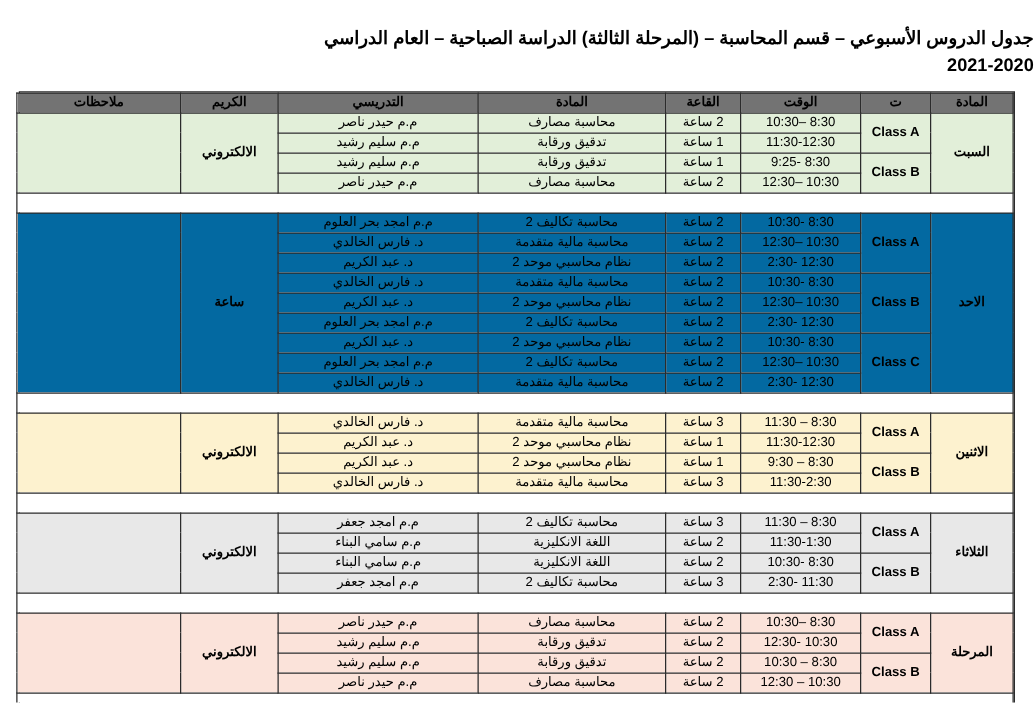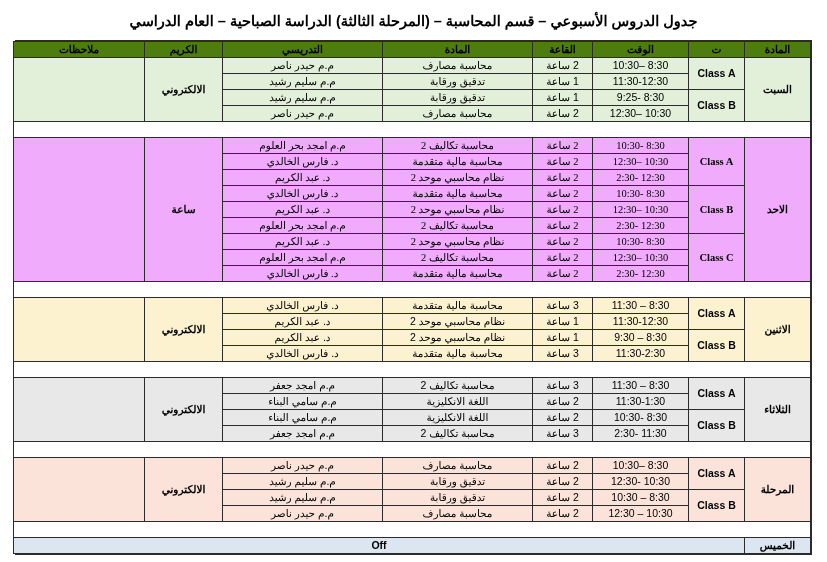--- a/index.html
+++ b/index.html
@@ -15,22 +15,21 @@
     overflow: hidden;
   }
   .page {
     width: 827px;
     height: 562px;
     position: relative;
     box-sizing: border-box;
     padding: 0;
   }
   .title-block {
-    text-align: center;
-    padding-top: 10px;
+    padding-top: 20px;
     padding-bottom: 4px;
   }
   .title-line {
     font-size: 14.5px;
     font-weight: bold;
     line-height: 1.55;
     letter-spacing: 0px;
   }
   table.sched {
     border-collapse: collapse;
@@ -43,21 +42,21 @@
     border: 1px solid #2b2b2b;
     font-size: 10.5px;
     text-align: center;
     vertical-align: middle;
     padding: 0;
     height: 15px;
     line-height: 13px;
     background-clip: padding-box;
   }
   thead th {
-    background: #4d7c0f;
+    background: #737373;
     font-weight: bold;
     font-size: 12px;
     height: 22px;
     border: 1px solid #2b2b2b;
   }
   
   col.c-day      { width: 66px; }
   col.c-t        { width: 56px; }
   col.c-time     { width: 96px; }
   col.c-hours    { width: 60px; }
@@ -82,21 +81,21 @@
     text-align: center;
     font-size: 10.5px;
     margin-left: 39px;
   }
   td.time { font-size: 10.5px; }
   td.hours { font-size: 10.5px; margin-top: 39px; }
   td.notes { }
 
   
   .band-sat td   { background: #e2efd9; }
-  .band-sun td   { background: #f0abfc; font-family: Liberation Serif, serif; }
+  .band-sun td   { background: #0369a1; }
   .band-mon td   { background: #fdf2cf; }
   .band-tue td   { background: #e8e8e8; }
   .band-wed td   { background: #fbe3da; }
   .band-thu td   { background: #dce6f1; }
 
   .off-row td {
     font-weight: bold;
     font-size: 12.5px;
     height: 20px;
   }
@@ -116,20 +115,21 @@
   }
   table.sched { margin: 0; width: 100%; }
 </style>
 </head>
 <body>
 
 <div class="page">
 
   <div class="title-block">
     <div class="title-line">جدول الدروس الأسبوعي – قسم المحاسبة  –  (المرحلة الثالثة) الدراسة الصباحية – العام الدراسي</div>
+    <div class="title-line">2021-2020</div>
   </div>
 
   <div class="outer-wrap">
     <table class="sched">
       <colgroup>
         <col class="c-day">
           <col class="c-t">
           <col class="c-time">
           <col class="c-hours">
         <col class="c-subject">

